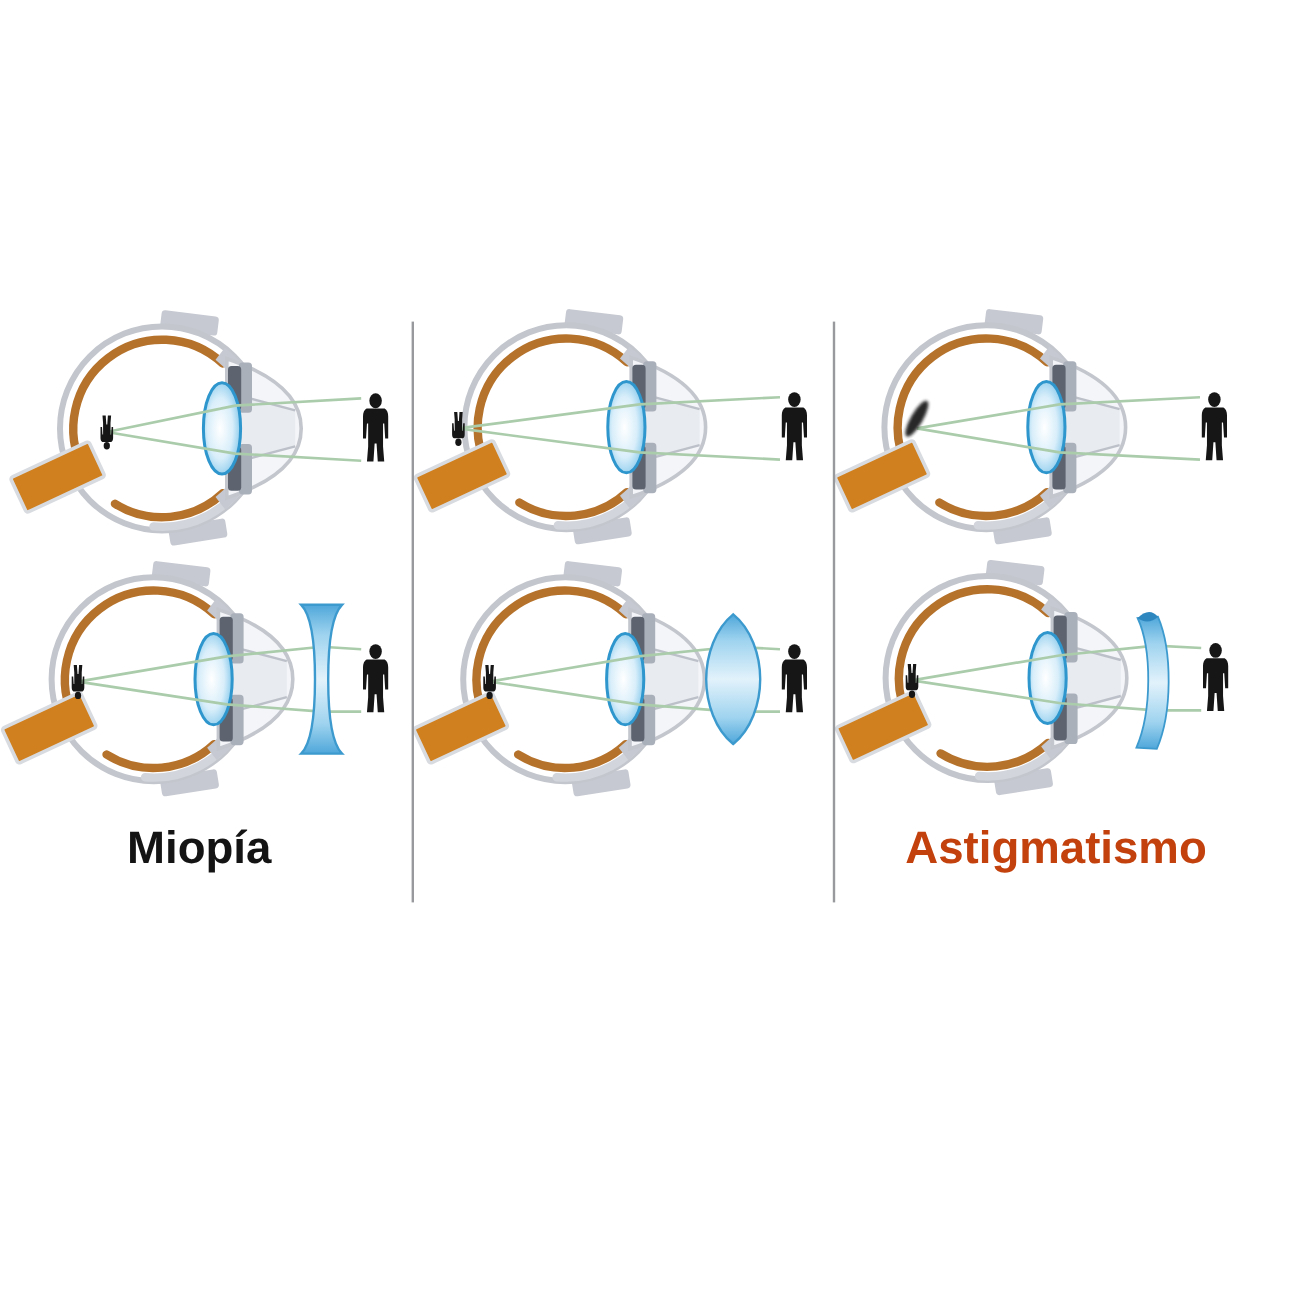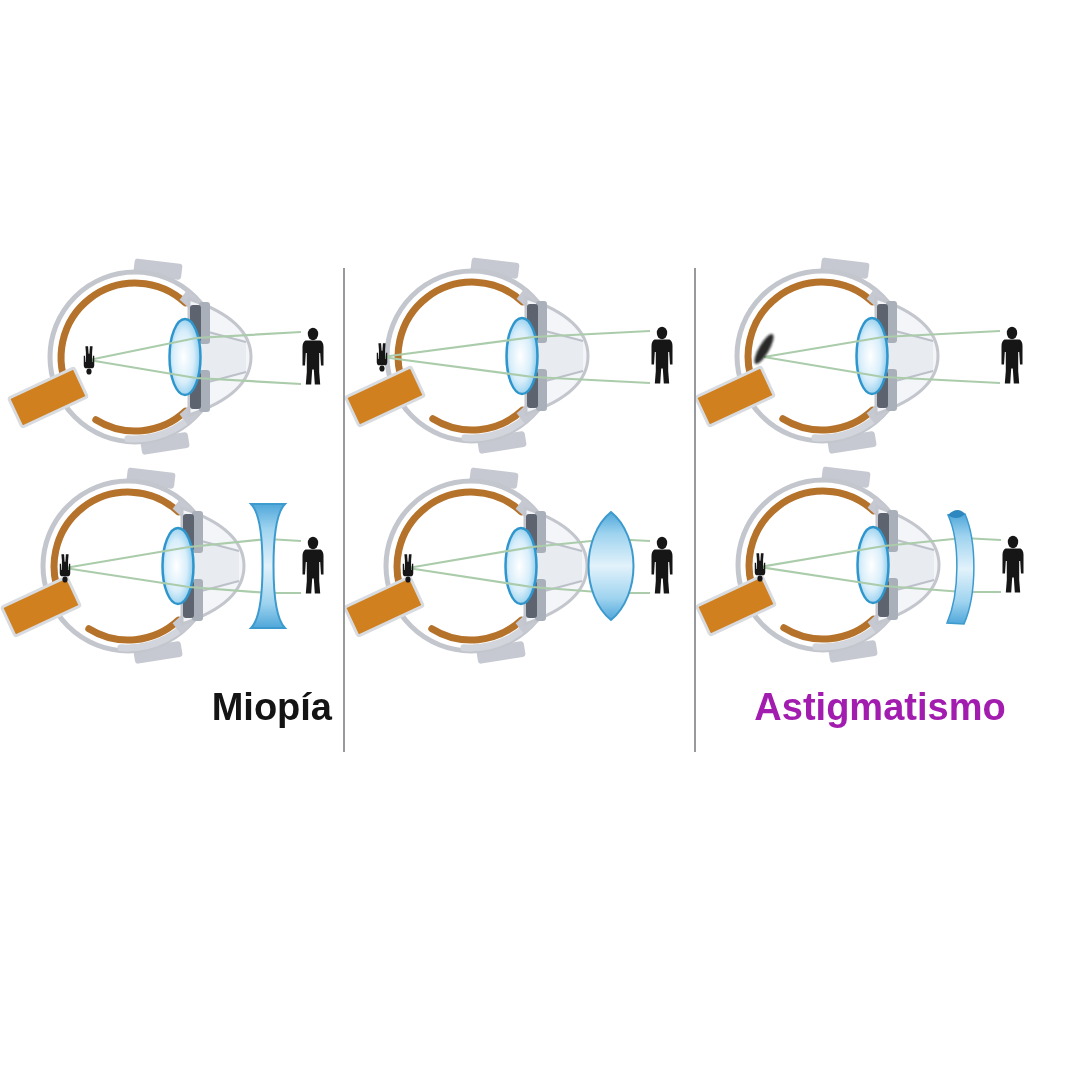--- a/index.html
+++ b/index.html
@@ -17,21 +17,21 @@
   }
   #div1{left:343px;}
   #div2{left:694px;}
   .collabel{
     position:absolute;
     top:682px;height:50px;
     font-weight:bold;font-size:38px;line-height:50px;
     text-align:center;
     letter-spacing:0px;
   }
-  #lab0{left:0;width:332px;text-align:right;}
+  #lab0{left:0;width:332px;}
   #lab1{left:343px;width:352px;}
   #lab2{left:694px;width:372px;}
 </style>
 </head>
 <body>
 
 <div id="stage" style="background: rgb(255, 255, 255);">
   <svg id="dsvg" width="1080" height="1080" viewBox="0 0 1080 1080">
     <defs>
       <radialGradient id="eyeLensGrad" cx="0.45" cy="0.5" r="0.75">
@@ -239,14 +239,14 @@
           <ellipse cx="0" cy="-51" rx="5.2" ry="6.2" fill="#161616"></ellipse>
           <path d="M -7.5,-44.5 C -9.5,-43.5 -10.5,-41 -10.5,-38 L -10.5,-19.5 L -8,-19.5 L -7.2,-32 L -6.2,-32 L -6.2,-13 L -7.2,-0.5 L -1.8,-0.5 L -0.8,-15.5 L 0.8,-15.5 L 1.8,-0.5 L 7.2,-0.5 L 6.2,-13 L 6.2,-32 L 7.2,-32 L 8,-19.5 L 10.5,-19.5 L 10.5,-38 C 10.5,-41 9.5,-43.5 7.5,-44.5 Z" fill="#161616"></path>
         </g>
       </g>
     </svg>
 
   <div class="vdivider" id="div1" style="background: rgb(151, 153, 156);"></div>
   <div class="vdivider" id="div2" style="background: rgb(151, 153, 156);"></div>
 
   <div class="collabel" id="lab0" style="color: rgb(20, 20, 20);">Miopía</div>
-  <div class="collabel" id="lab2" style="color: #a21caf; text-align: center;">Astigmatismo</div>
+  <div class="collabel" id="lab2" style="color: #c2410c; text-align: center;">Astigmatismo</div>
 </div>
 
 </body></html>

